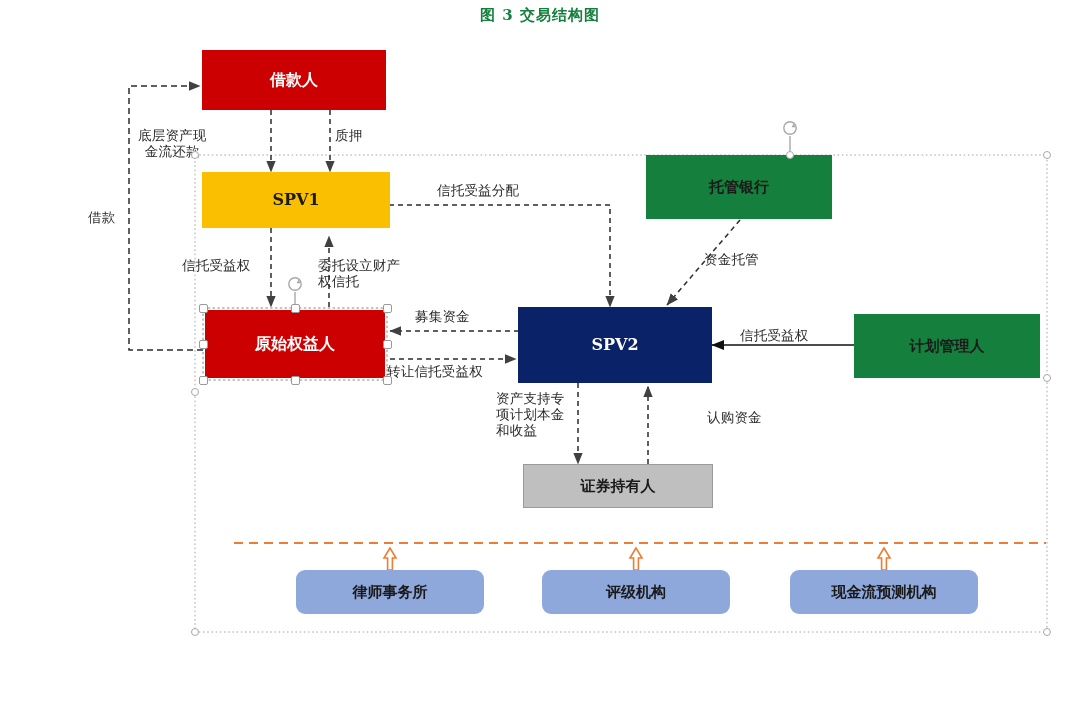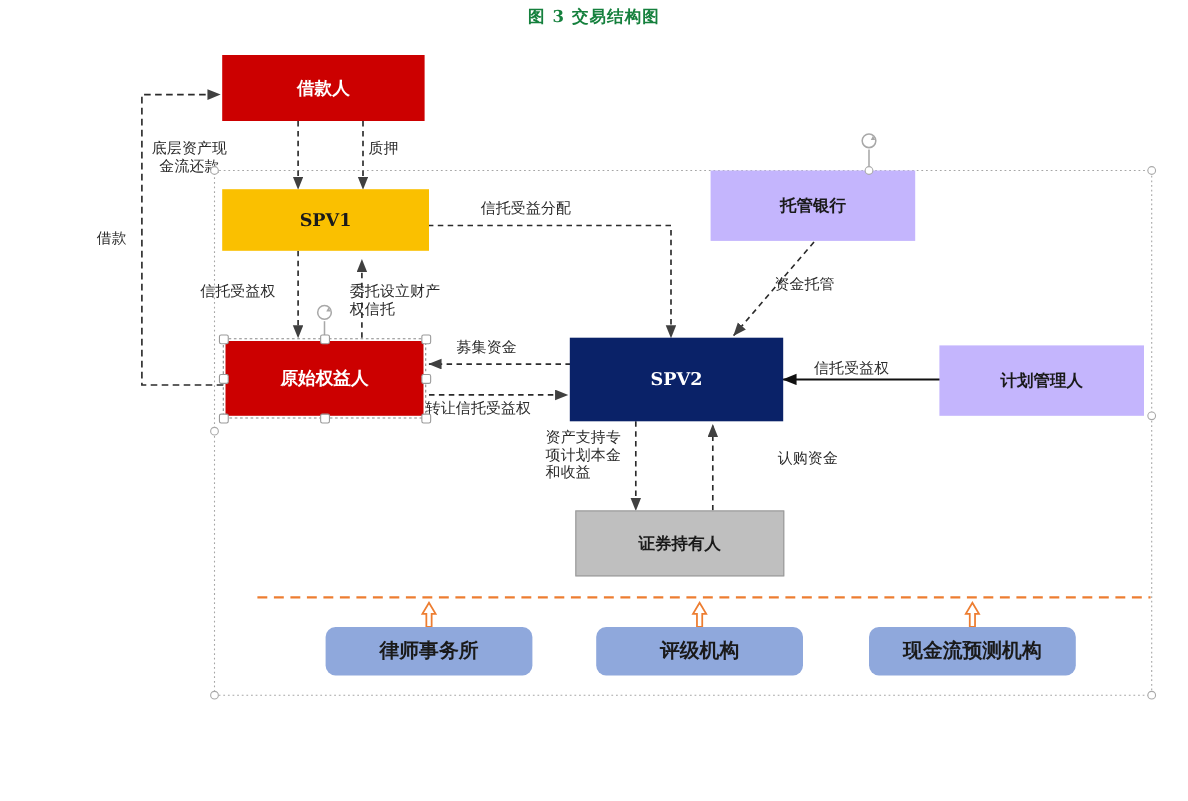--- a/index.html
+++ b/index.html
@@ -20,23 +20,23 @@
   
   .box{
     position:absolute;display:flex;align-items:center;justify-content:center;
     font-weight:bold;line-height:1.25;
     font-family:"DejaVu Sans","Liberation Sans",sans-serif;
     box-sizing:border-box;
   }
   .box-red{background:#CC0000;color:#ffffff;font-size:16px;}
   .box-gold{background:#FAC000;color:#1a1a1a;font-size:15px;}
   .box-navy{background:#0A2268;color:#ffffff;font-size:15px;}
-  .box-orange{background:#c4b5fd;color:#1a1a1a;font-size:15px;}
+  .box-orange{background:#15803d;color:#1a1a1a;font-size:15px;}
   .box-gray{background:#BFBFBF;color:#1a1a1a;font-size:15px;border:1px solid #9a9a9a;}
-  .box-blue{background:#8FA8DC;color:#1a1a1a;font-size:18px;border-radius:9px;}
+  .box-blue{background:#8FA8DC;color:#1a1a1a;font-size:15px;border-radius:9px;}
   .box-spv{font-family:"DejaVu Serif","Liberation Serif",serif;font-size:16px;font-weight:bold;}
 
   
   .lbl{
     position:absolute;font-size:13.5px;color:#2b2b2b;line-height:1.18;
     font-family:"DejaVu Sans","Liberation Sans",sans-serif;white-space:pre-line;
     letter-spacing:.2px;
   }
 
   
@@ -143,21 +143,21 @@
   </div>
 
   <div class="box box-orange" style="left:646px;top:155px;width:186px;height:64px;">
     <span>托管银行</span>
   </div>
 
   <div class="box box-orange" style="left:854px;top:314px;width:186px;height:64px;">
     <span>计划管理人</span>
   </div>
 
-  <div class="box box-gray" style="left:523px;top:464px;width:190px;height:60px;">
+  <div class="box box-gray" style="left:523px;top:464px;width:190px;height:44px;">
     <span>证券持有人</span>
   </div>
 
   <div class="box box-blue" style="left:296px;top:570px;width:188px;height:44px;">
     <span>律师事务所</span>
   </div>
 
   <div class="box box-blue" style="left:542px;top:570px;width:188px;height:44px;">
     <span>评级机构</span>
   </div>

